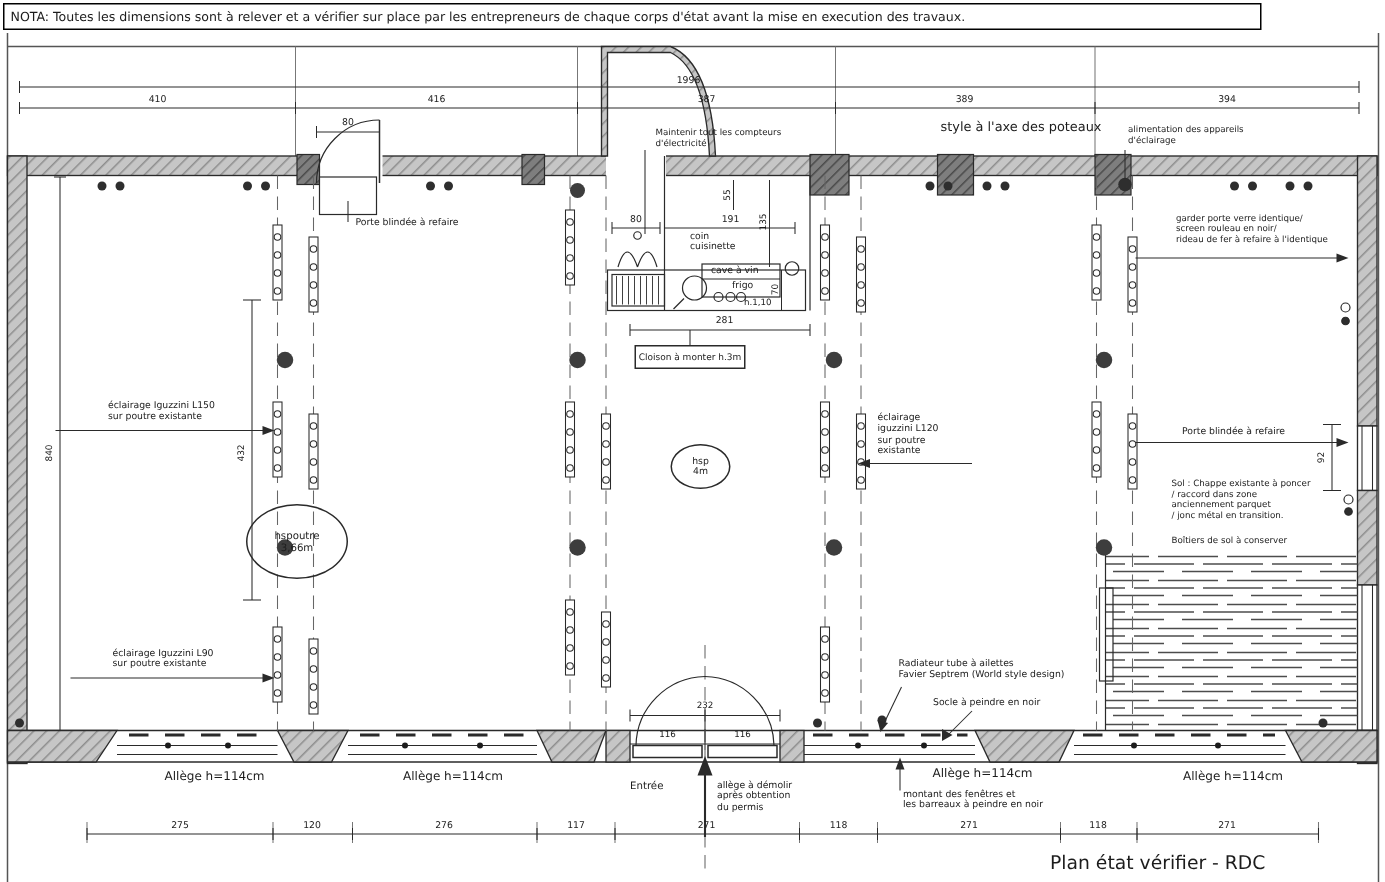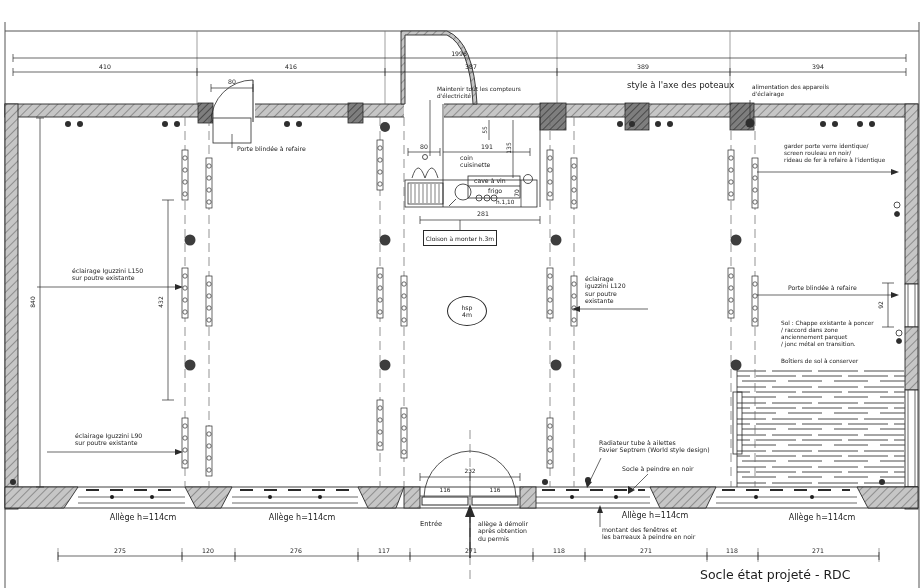--- a/index.html
+++ b/index.html
@@ -431,20 +431,21 @@
     <line x1="750" y1="100" x2="750" y2="119"></line>
     <line x1="601" y1="458" x2="588" y2="485"></line>
         <polygon points="587,488 585,480 592,482" fill="#2a2a2a" stroke="none"></polygon>
     <line x1="648" y1="474" x2="630" y2="492"></line>
         <polygon points="628,494 628,486 635,490" fill="#2a2a2a" stroke="none"></polygon>
     <line x1="600" y1="527" x2="600" y2="508"></line>
         <polygon points="600,505 597,513 603,513" fill="#2a2a2a" stroke="none"></polygon>
   </g>
 </svg>
 
+<div id="nota">NOTA: Toutes les dimensions sont à relever et a vérifier sur place par les entrepreneurs de chaque corps d'état avant la mise en execution des travaux.</div>
 
 <span class="lbl f6 hdim" style="left:459px;top:50px;">1996</span>
 <span class="lbl f6 hdim" style="left:105px;top:63px;">410</span>
 <span class="lbl f6 hdim" style="left:291px;top:63px;">416</span>
 <span class="lbl f6 hdim" style="left:471px;top:63px;">387</span>
 <span class="lbl f6 hdim" style="left:643px;top:63px;">389</span>
 <span class="lbl f6 hdim" style="left:818px;top:63px;">394</span>
 
 <span class="lbl f85" style="left:627px;top:80px;">style à l'axe des poteaux</span>
 <span class="lbl f55" style="left:752px;top:84px;">alimentation des appareils
@@ -475,20 +476,24 @@
 rideau de fer à refaire à l'identique</span>
 <span class="lbl f6" style="left:72px;top:267px;">éclairage Iguzzini L150
 sur poutre existante</span>
 <span class="lbl f6" style="left:585px;top:275px;">éclairage
 iguzzini L120
 sur poutre
 existante</span>
 <span class="lbl f6" style="left:75px;top:432px;">éclairage Iguzzini L90
 sur poutre existante</span>
 
+<div class="oval f65" style="left:164px;top:336px;width:66px;height:48px;">
+      <span style="white-space:pre-line;">hspoutre
+3,66m</span>
+    </div>
 <div class="oval f6" style="left:447px;top:296px;width:38px;height:28px;">
       <span style="white-space:pre-line;">hsp
 4m</span>
     </div>
 
 <span class="lbl vdim" style="left:33px;top:302px;">840</span>
 <span class="lbl vdim" style="left:161px;top:302px;">432</span>
 <span class="lbl vdim" style="left:881px;top:305px;">92</span>
 
 <span class="lbl f6" style="left:788px;top:284px;">Porte blindée à refaire</span>
@@ -521,15 +526,15 @@
 <span class="lbl f6 hdim" style="left:120px;top:547px;">275</span>
 <span class="lbl f6 hdim" style="left:208px;top:547px;">120</span>
 <span class="lbl f6 hdim" style="left:296px;top:547px;">276</span>
 <span class="lbl f6 hdim" style="left:384px;top:547px;">117</span>
 <span class="lbl f6 hdim" style="left:471px;top:547px;">271</span>
 <span class="lbl f6 hdim" style="left:559px;top:547px;">118</span>
 <span class="lbl f6 hdim" style="left:646px;top:547px;">271</span>
 <span class="lbl f6 hdim" style="left:732px;top:547px;">118</span>
 <span class="lbl f6 hdim" style="left:818px;top:547px;">271</span>
 
-<div id="title">Socle état projeté - RDC</div>
+<div id="title">Plan état vérifier - RDC</div>
 
 </div>
 
 </body></html>

